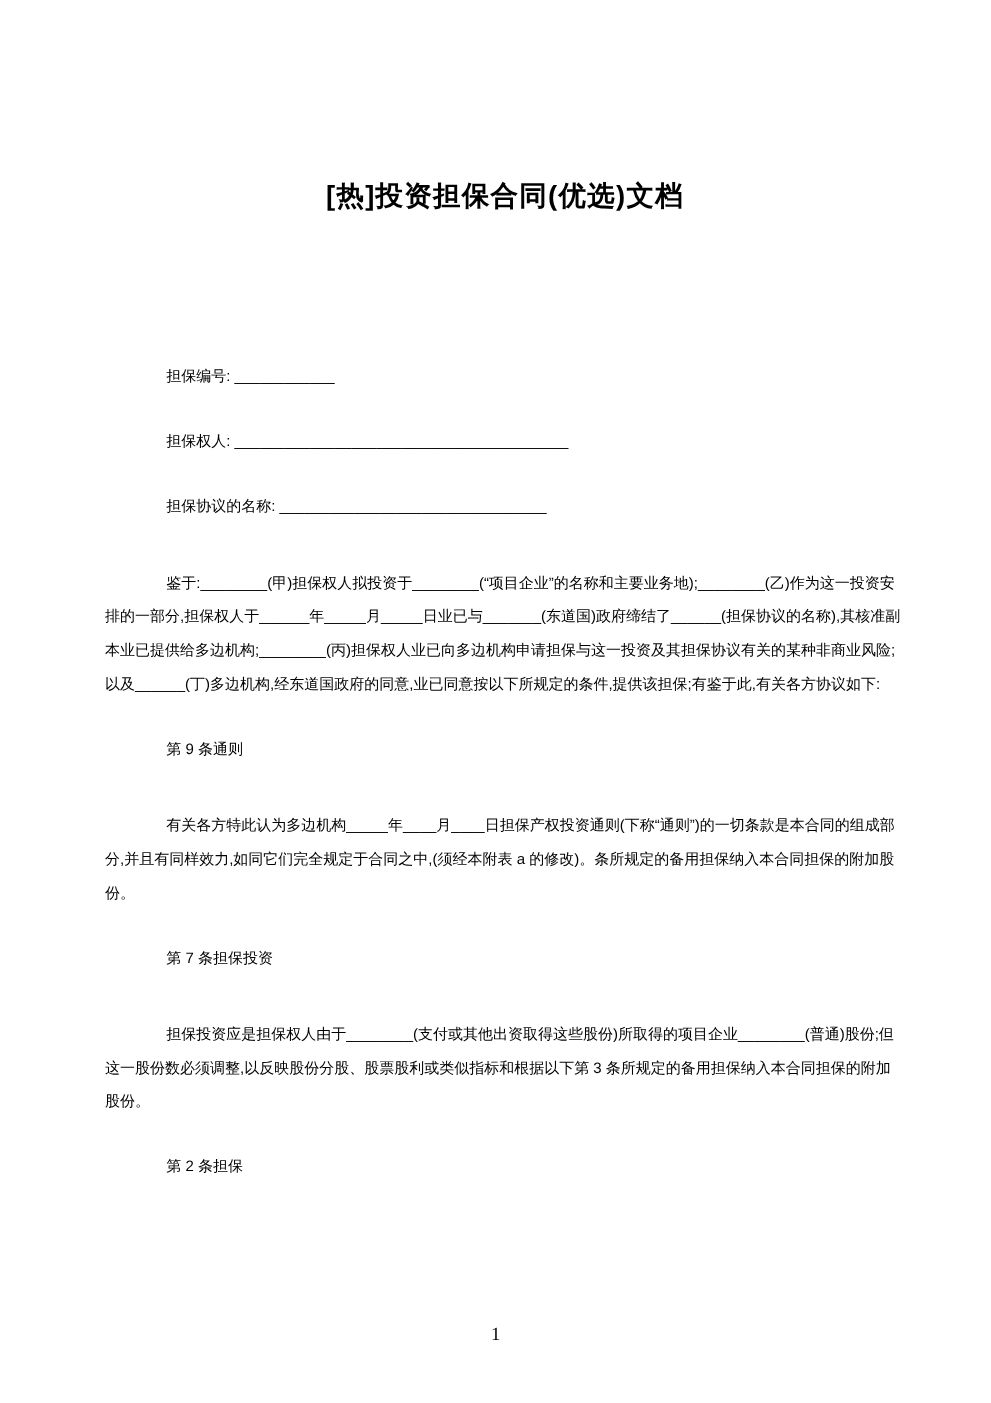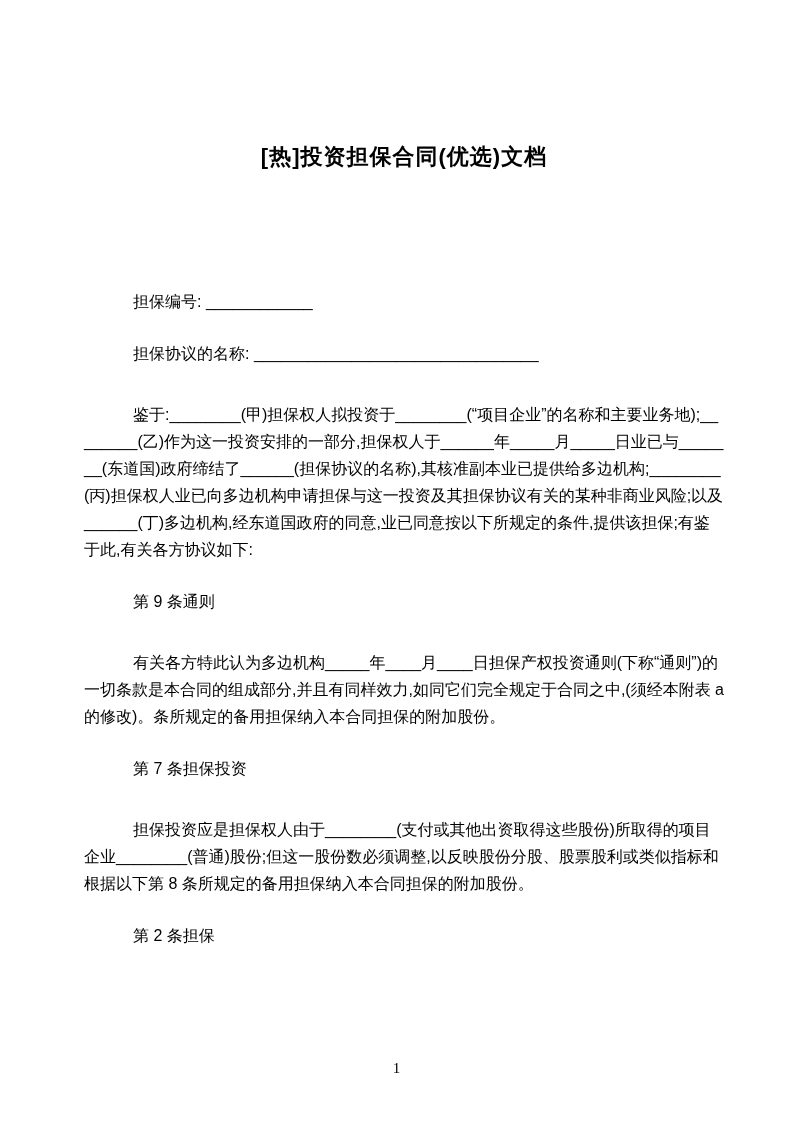--- a/index.html
+++ b/index.html
@@ -23,21 +23,21 @@
   .doc-title {
     margin: 142px 0 0 0;
     font-size: 22px;
     line-height: 30px;
     font-weight: bold;
     text-align: center;
     letter-spacing: 1px;
   }
   p {
     margin: 25px 0 0 0;
-    font-size: 16px;
+    font-size: 12px;
     line-height: 27px;
     text-indent: 49px;
   }
   p.first-field {
     margin-top: 116px;
   }
   p.body-para {
     word-break: break-all;
     text-align: left;
     margin-top: 34px;
@@ -60,31 +60,32 @@
 </head>
 <body>
 
 <div class="page">
   <div class="content">
 
     <div class="doc-title">[热]投资担保合同(优选)文档</div>
 
     <p class="first-field"><span>担保编号:</span> <span class="blank">____________</span></p>
 
+    <p><span>担保权人:</span> <span class="blank">________________________________________</span></p>
 
     <p><span>担保协议的名称:</span> <span class="blank">________________________________</span></p>
 
     <p class="body-para">鉴于:________(甲)担保权人拟投资于________(“项目企业”的名称和主要业务地);________(乙)作为这一投资安排的一部分,担保权人于______年_____月_____日业已与_______(东道国)政府缔结了______(担保协议的名称),其核准副本业已提供给多边机构;________(丙)担保权人业已向多边机构申请担保与这一投资及其担保协议有关的某种非商业风险;以及______(丁)多边机构,经东道国政府的同意,业已同意按以下所规定的条件,提供该担保;有鉴于此,有关各方协议如下:</p>
 
     <p>第 9 条通则</p>
 
     <p class="body-para">有关各方特此认为多边机构_____年____月____日担保产权投资通则(下称“通则”)的一切条款是本合同的组成部分,并且有同样效力,如同它们完全规定于合同之中,(须经本附表 a 的修改)。条所规定的备用担保纳入本合同担保的附加股份。</p>
 
     <p>第 7 条担保投资</p>
 
-    <p class="body-para">担保投资应是担保权人由于________(支付或其他出资取得这些股份)所取得的项目企业________(普通)股份;但这一股份数必须调整,以反映股份分股、股票股利或类似指标和根据以下第 8 条所规定的备用担保纳入本合同担保的附加股份。</p>
+    <p class="body-para">担保投资应是担保权人由于________(支付或其他出资取得这些股份)所取得的项目企业________(普通)股份;但这一股份数必须调整,以反映股份分股、股票股利或类似指标和根据以下第 3 条所规定的备用担保纳入本合同担保的附加股份。</p>
 
     <p>第 2 条担保</p>
 
   </div>
 
   <div class="page-footer">1</div>
 </div>
 
 </body></html>

